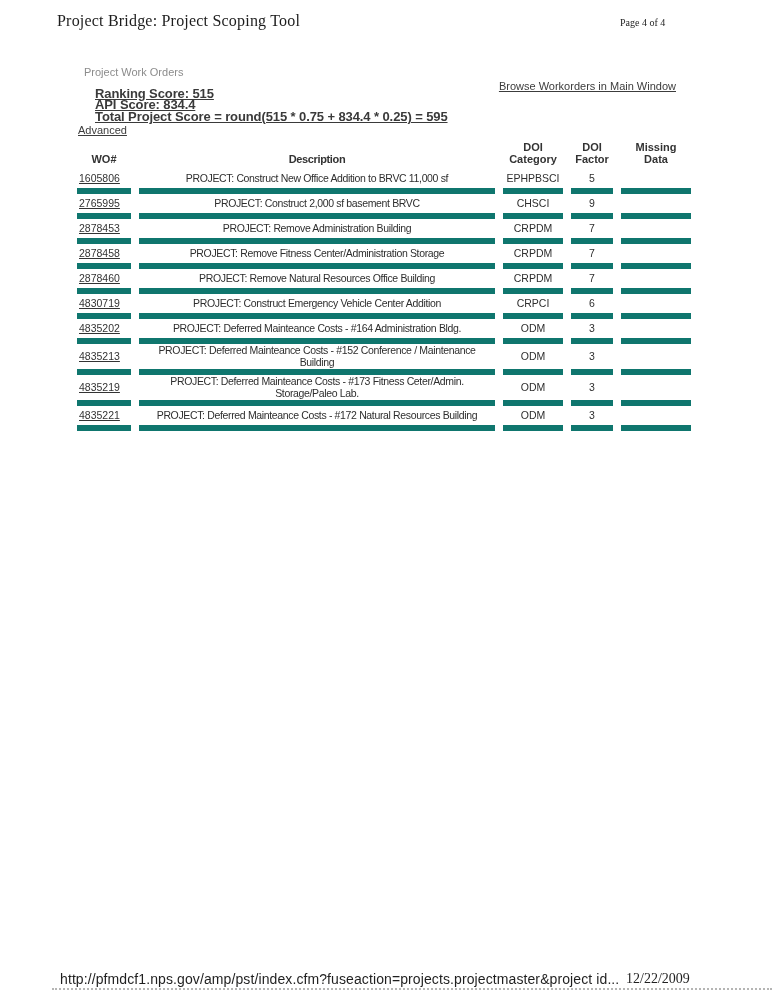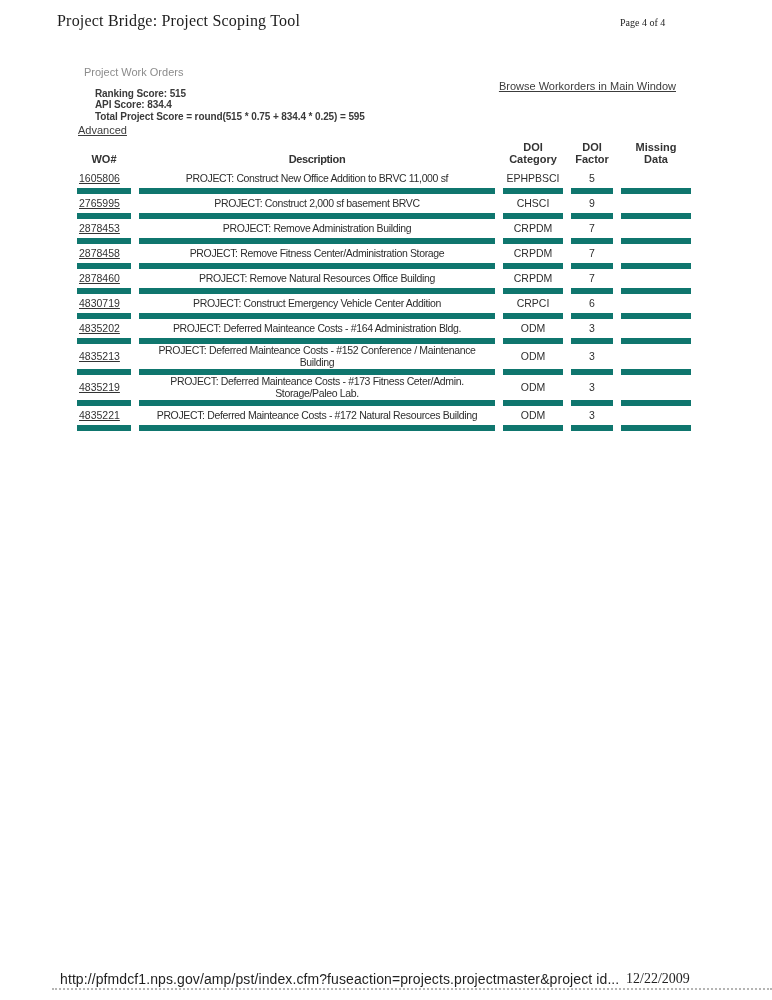--- a/index.html
+++ b/index.html
@@ -45,22 +45,22 @@
     position: absolute; left: 84px; top: 66px;
     font-size: 11px; color: #8c8c8c;
   }
   .browse-link {
     position: absolute; right: 96px; top: 80px;
     font-size: 11px; color: #3c3c3c;
     text-decoration: underline; cursor: pointer;
   }
   .scores {
     position: absolute; left: 95px; top: 88px;
-    font-size: 10px; font-weight: bold; color: #3a3a3a;
-    line-height: 11.4px; letter-spacing: -0.1px;
+    font-size: 13px; font-weight: bold; color: #3a3a3a;
+    line-height: 11.4px; letter-spacing: -0.1px; text-decoration: underline;
   }
   .advanced-link {
     position: absolute; left: 78px; top: 124px;
     font-size: 11px; color: #3c3c3c;
     text-decoration: underline; cursor: pointer;
   }
   
   table.wo-table {
     position: absolute; left: 69px; top: 141px;
     border-collapse: separate; border-spacing: 8px 0;

